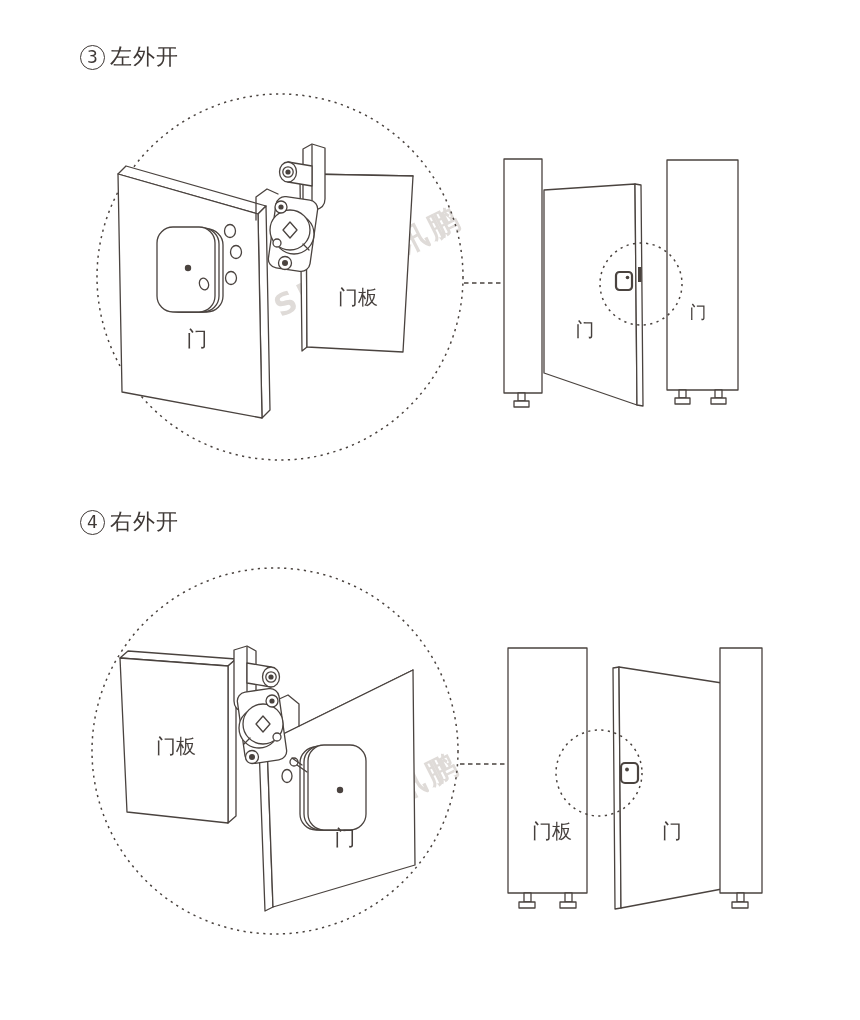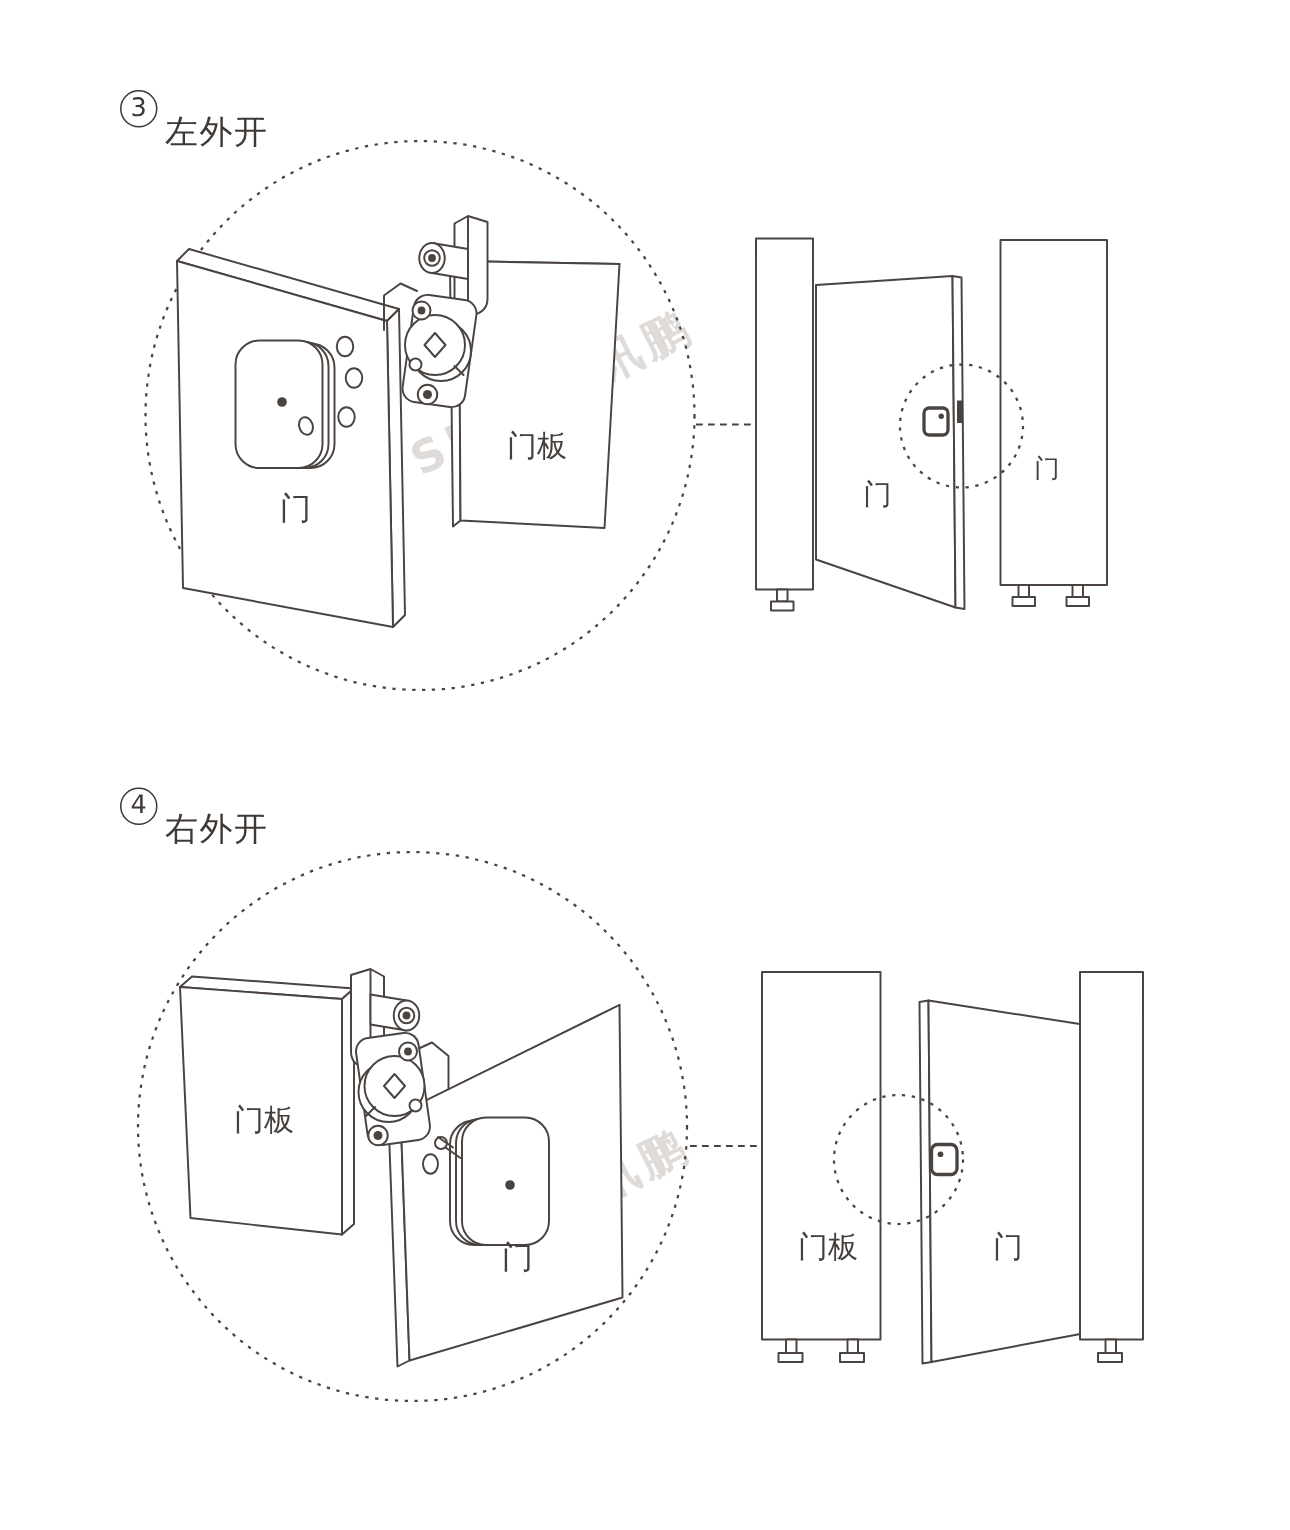--- a/index.html
+++ b/index.html
@@ -9,21 +9,21 @@
   }
   .section-title{
     position:absolute;left:80px;display:flex;align-items:center;gap:5px;
     color:#3f3936;
   }
   .num-circle{
     width:25px;height:25px;border:1.7px solid #3f3936;border-radius:50%;
     display:flex;align-items:center;justify-content:center;
     font-size:17px;line-height:1;box-sizing:border-box;
   }
-  .title-text{font-size:22px;letter-spacing:1px;margin-top:31px;}
+  .title-text{font-size:22px;letter-spacing:1px;}
   svg{position:absolute;left:0;}
   .s3{top:85px;}
   .s4{top:545px;}
   svg .ln{fill:none;stroke:#4a433f;stroke-width:1.3;stroke-linejoin:round;stroke-linecap:round;}
   svg .fw{fill:#ffffff;stroke:#4a433f;stroke-width:1.3;stroke-linejoin:round;stroke-linecap:round;}
   svg .fw2{fill:#ffffff;stroke:#4a433f;stroke-width:2.2;stroke-linejoin:round;}
   svg .fill{fill:#4a433f;stroke:none;}
   svg .dotc{fill:none;stroke:#4a433f;stroke-width:1.5;stroke-dasharray:2.2 4.4;}
   svg .dash{fill:none;stroke:#4a433f;stroke-width:1.4;stroke-dasharray:4.5 3.5;}
   svg text.lbl{fill:#46403d;font-family:"DejaVu Sans","Liberation Sans",sans-serif;}

